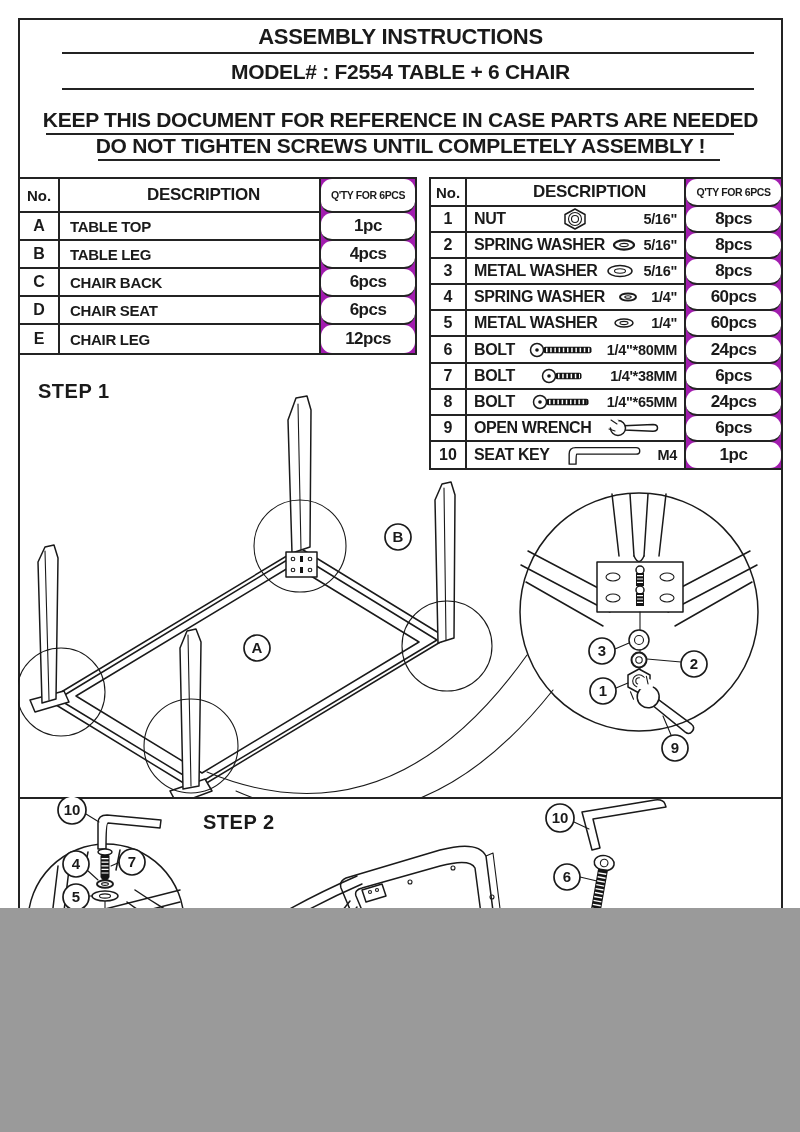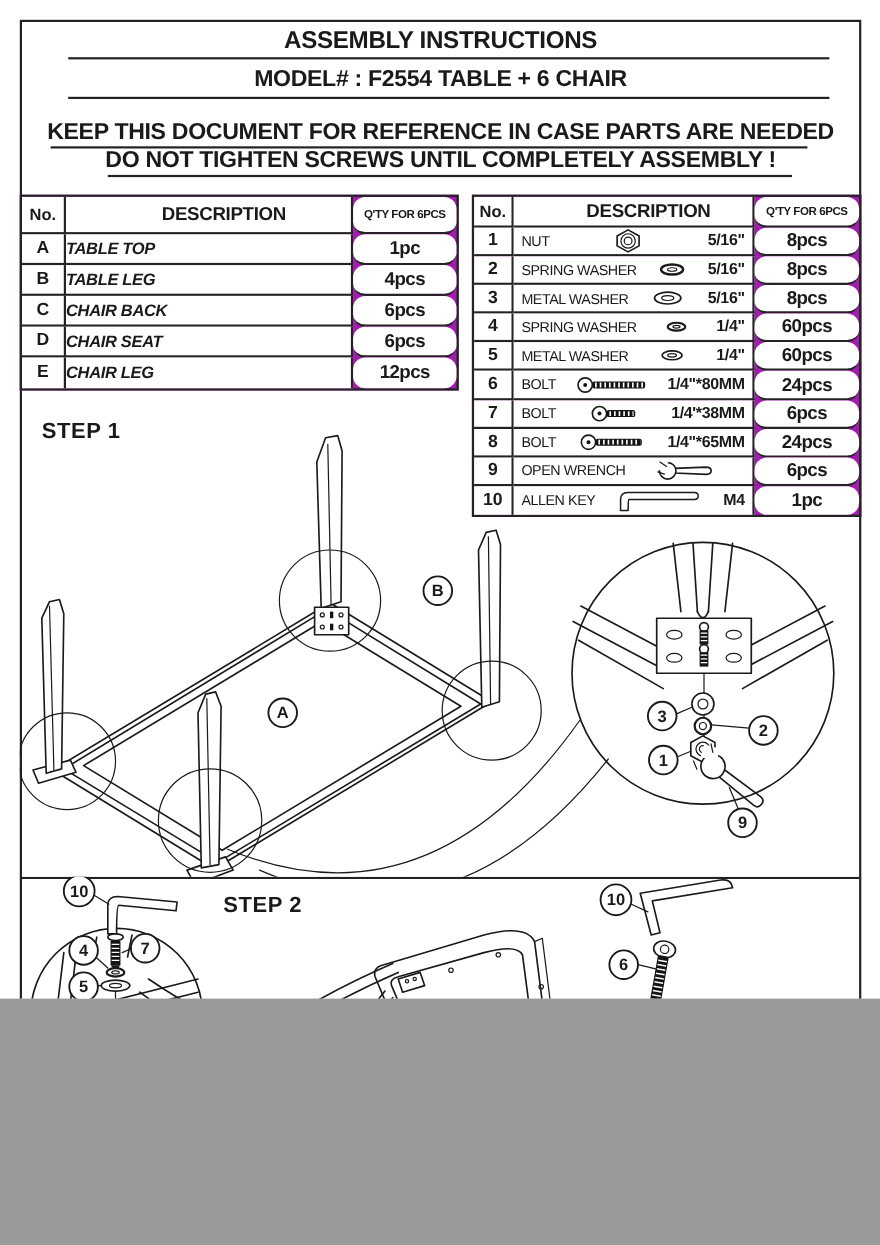--- a/index.html
+++ b/index.html
@@ -17,28 +17,28 @@
   .tbl{display:grid;border:2px solid #232323;box-sizing:border-box;background:#a21caf;}
   .tbl>div{border-right:2px solid #232323;border-bottom:2px solid #232323;
            display:flex;align-items:center;box-sizing:border-box;overflow:hidden;background:#fff;}
   .tbl>div:nth-child(3n){border-right:none;border-radius:11px;}
   .tbl>div:nth-last-child(-n+3){border-bottom:none;}
   .tbl-left{left:18px;top:177px;width:399px;grid-template-columns:40px 261px 94px;
             grid-template-rows:34px repeat(5,28px);}
   .tbl-right{left:429px;top:177px;width:354px;grid-template-columns:36px 219px 95px;
              grid-template-rows:28px repeat(10,26.1px);}
   .cc{justify-content:center;}
-  .cl{justify-content:flex-start;font-style:italic;}
+  .cl{justify-content:flex-start;padding-left:10px;}
   .crow{justify-content:space-between;padding:0 7px;}
   .h-no{font-size:15px;font-weight:700;}
   .h-desc{font-size:17px;font-weight:700;letter-spacing:-0.3px;padding-left:28px;}
   .h-qty{font-size:10.5px;font-weight:700;letter-spacing:-0.4px;}
   .no{font-size:16px;font-weight:700;}
   .desc{font-size:15px;font-weight:700;letter-spacing:-0.3px;}
-  .descr{font-size:13px;font-weight:400;letter-spacing:-0.4px;}
+  .descr{font-size:16px;font-weight:700;letter-spacing:-0.4px;}
   .size{font-size:14.5px;font-weight:700;letter-spacing:-0.3px;}
   .qty{font-size:17px;font-weight:700;letter-spacing:-0.5px;}
   .icon{display:flex;align-items:center;}
 
   svg text{font-family:"Liberation Sans",sans-serif;}
   .s{stroke:#1a1a1a;fill:none;stroke-width:1.5;stroke-linecap:round;stroke-linejoin:round;}
   .thin{stroke-width:1.1;}
   .sw{stroke:#1a1a1a;fill:#ffffff;stroke-width:1.5;stroke-linejoin:round;}
   .sb{fill:#141414;stroke:none;}
   .co-c{fill:#ffffff;stroke:#1a1a1a;stroke-width:1.7;}
@@ -212,21 +212,21 @@
         <rect x="-3" y="-2" width="12" height="10" fill="#ffffff" transform="rotate(28 3 3)"></rect>
         <path class="s thin" d="M3,1 L9,5 M1,10 L7,12"></path>
           </svg>
         </span>
       <span class="size"></span>
     </div>
     <div class="cc qty">6pcs</div>
 
     <div class="cc no">10</div>
     <div class="crow">
-      <span class="descr">ALLEN KEY</span>
+      <span class="descr">SEAT KEY</span>
       <span class="icon">
           <svg width="92" height="22" viewBox="0 0 88 24">
         <path class="sw" d="M6,22 L6,11 Q6,4 13,4 L79,4 Q83,4 83,7.5 Q83,11 79,11 L14,11 Q13.5,11 13.5,22 Z"></path>
           </svg>
         </span>
       <span class="size">M4</span>
     </div>
     <div class="cc qty">1pc</div>
   </div>
 

